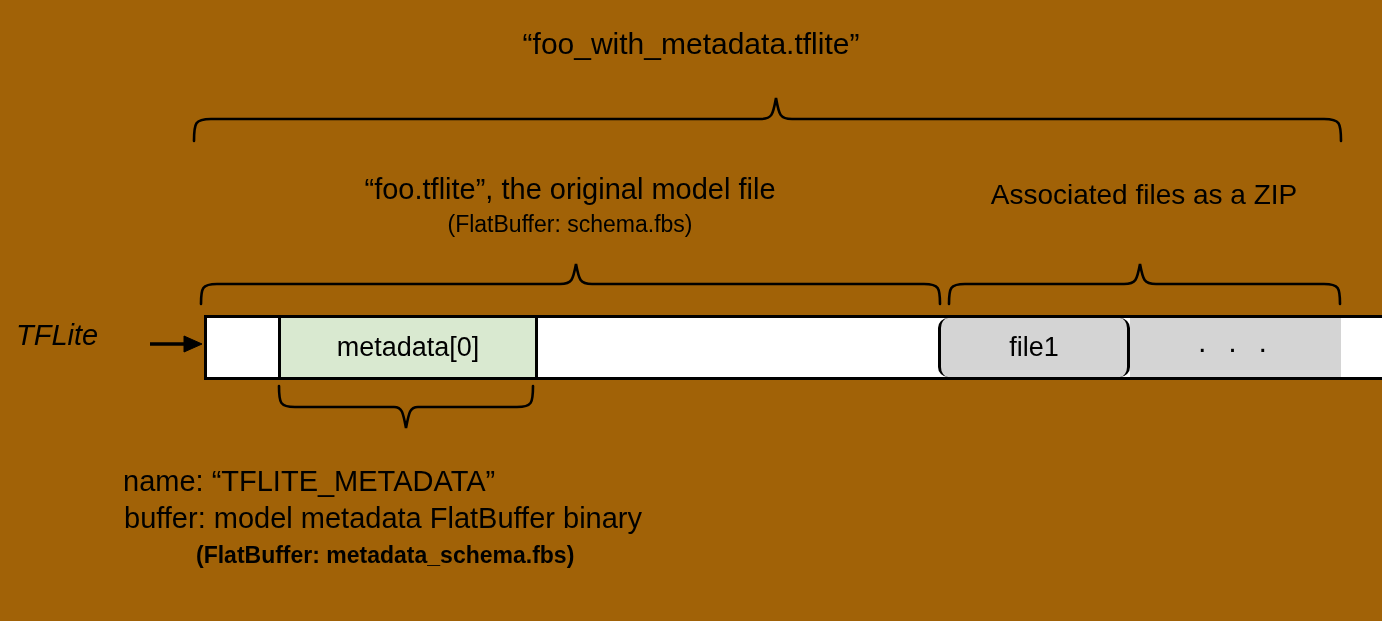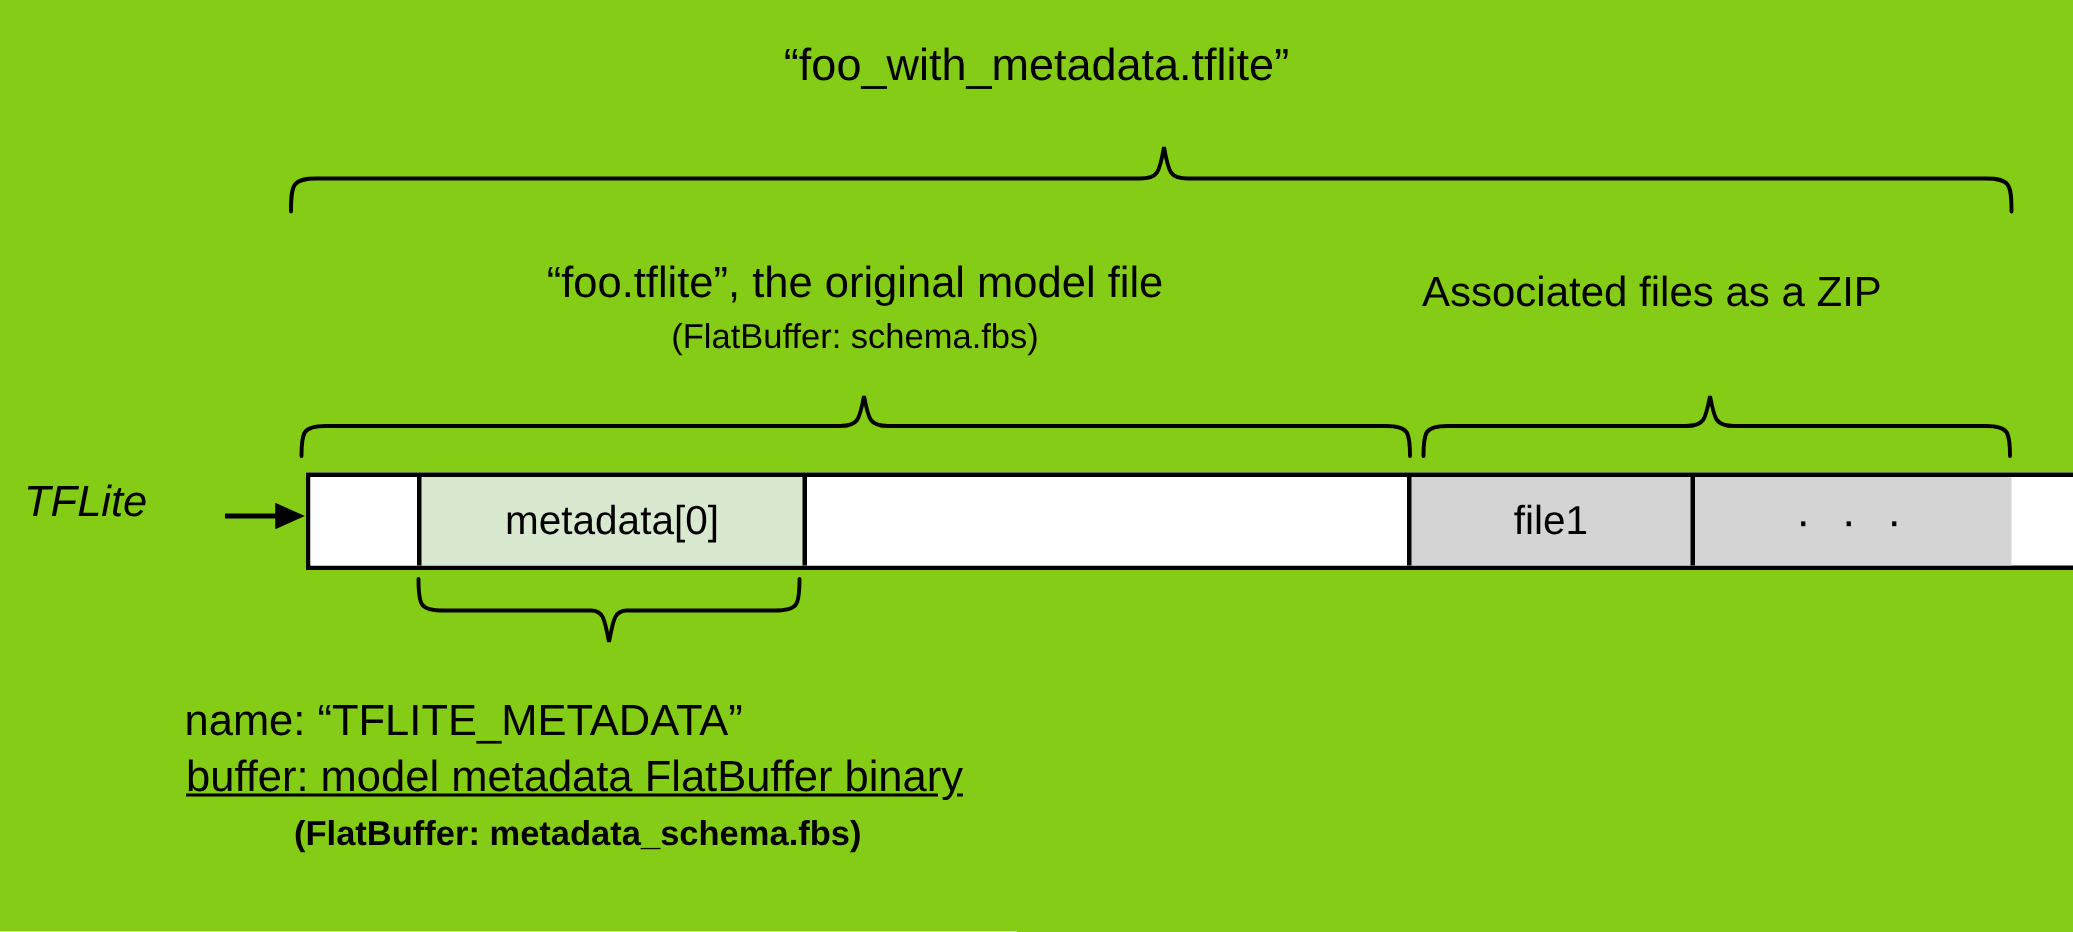--- a/index.html
+++ b/index.html
@@ -9,21 +9,21 @@
   }
   body {
     font-family: "Liberation Sans", sans-serif;
     color: #000000;
   }
   #diagram {
     position: relative;
     width: 1382px;
     height: 621px;
     overflow: hidden;
-    background: #84cc16;
+    background: #a16207;
   }
   .abs { position: absolute; }
 
   .title-main {
     left: 0;
     top: 26px;
     width: 1382px;
     text-align: center;
     font-size: 30px;
     line-height: 36px;
@@ -45,20 +45,21 @@
     width: 740px;
     text-align: center;
     font-size: 23px;
     line-height: 28px;
     white-space: nowrap;
   }
   .label-mid-right {
     left: 948px;
     top: 178px;
     width: 392px;
+    text-align: center;
     font-size: 28px;
     line-height: 34px;
     white-space: nowrap;
   }
 
   .brace-svg { position: absolute; }
   .brace-svg path {
     fill: none;
     stroke: #000000;
     stroke-width: 2.6;
@@ -105,20 +106,21 @@
     background: #d9e9d0;
     border-left: 3px solid #000000;
     border-right: 3px solid #000000;
   }
   .seg-empty-b { width: 400px; background: #ffffff; }
   .seg-file1 {
     width: 192px;
     background: #d4d4d4;
     border-left: 3px solid #000000;
     border-right: 3px solid #000000;
+    border-radius: 10px;
   }
   .seg-more {
     width: 211px;
     background: #d4d4d4;
     letter-spacing: 6px;
     font-size: 30px;
   }
 
   
   .note-line1 {
@@ -129,21 +131,20 @@
     white-space: nowrap;
     text-align: left;
   }
   .note-line2 {
     left: 124px;
     top: 500px;
     font-size: 29px;
     line-height: 36px;
     white-space: nowrap;
     text-align: left;
-    text-decoration: underline;
   }
   .note-line3 {
     left: 196px;
     top: 540px;
     font-size: 23px;
     line-height: 30px;
     white-space: nowrap;
     text-align: left;
     font-weight: bold;
   }

